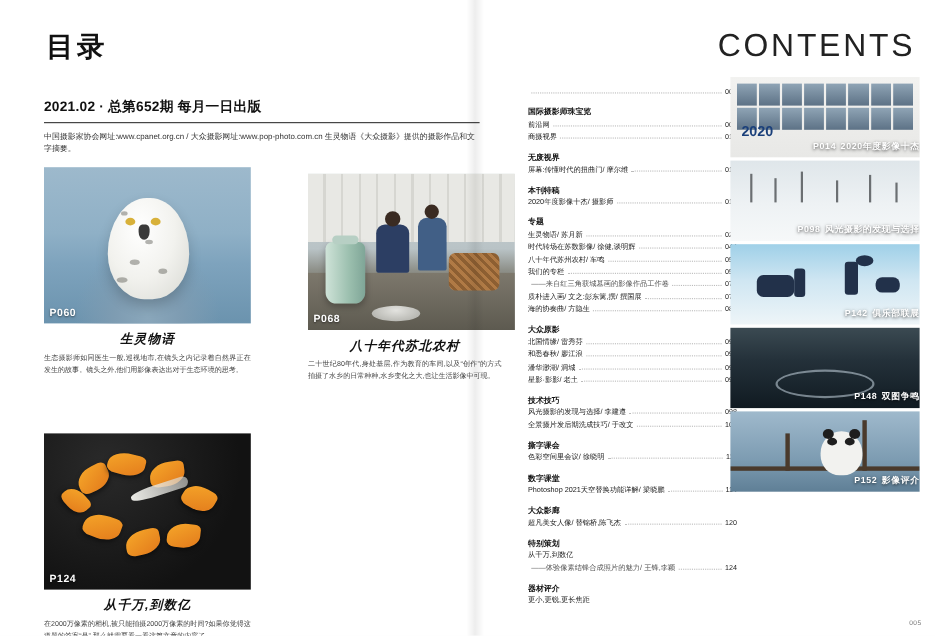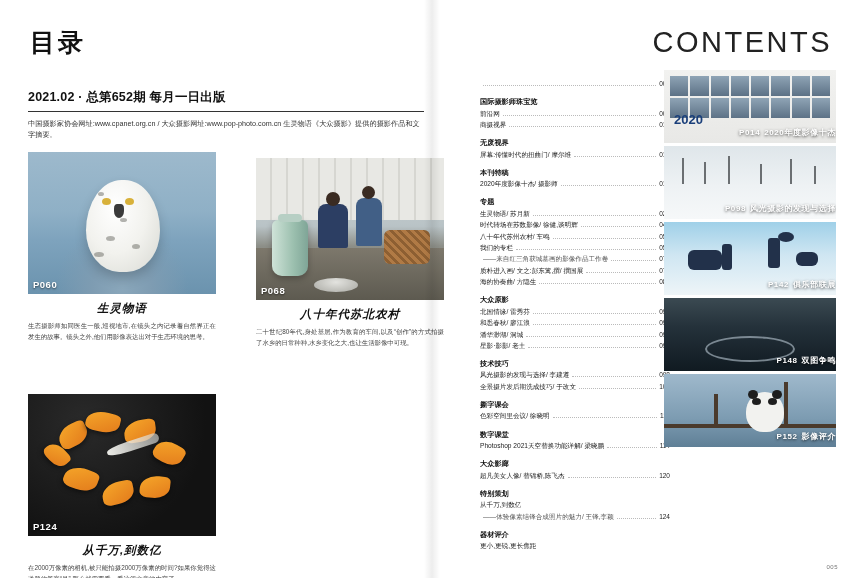--- a/index.html
+++ b/index.html
@@ -21,21 +21,21 @@
   .spine {
     position: absolute;
     left: 424px; top: 0; width: 16px; height: 100%;
     background: linear-gradient(to right, rgba(0,0,0,0.00), rgba(0,0,0,0.07), rgba(0,0,0,0.00));
     pointer-events: none;
     z-index: 30;
   }
   .left-page {
     position: relative;
     width: 432px; height: 578px;
-    padding: 22px 14px 14px 28px;
+    padding: 22px 14px 14px 40px;
   }
   .right-page {
     position: relative;
     width: 418px; height: 578px;
     padding: 22px 16px 14px 12px;
   }
 
   
   .toc-title {
     font-size: 25px;
@@ -339,21 +339,21 @@
           <div class="eye1"></div>
           <div class="eye2"></div>
           <div class="beak"></div>
           <div class="pg">P060</div>
         </div>
         <div class="cap-title">生灵物语</div>
         <div class="cap-body">生态摄影师如同医生一般,巡视地市,在镜头之内记录着自然界正在发生的故事。镜头之外,他们用影像表达出对于生态环境的思考。</div>
       </div>
 
 
-      <div class="cell" style="margin-top:6px;">
+      <div class="cell" style="margin-top:6px;margin-left:12px;">
         <div class="thumb rural">
           <div class="wall"></div>
           <div class="ground"></div>
           <div class="pot"></div>
           <div class="basket"></div>
           <div class="person p1"></div>
           <div class="head" style="left:70px;top:34px;width:14px;height:14px;"></div>
           <div class="person p2"></div>
           <div class="head" style="left:106px;top:28px;width:13px;height:13px;"></div>
           <div class="bowl"></div>

